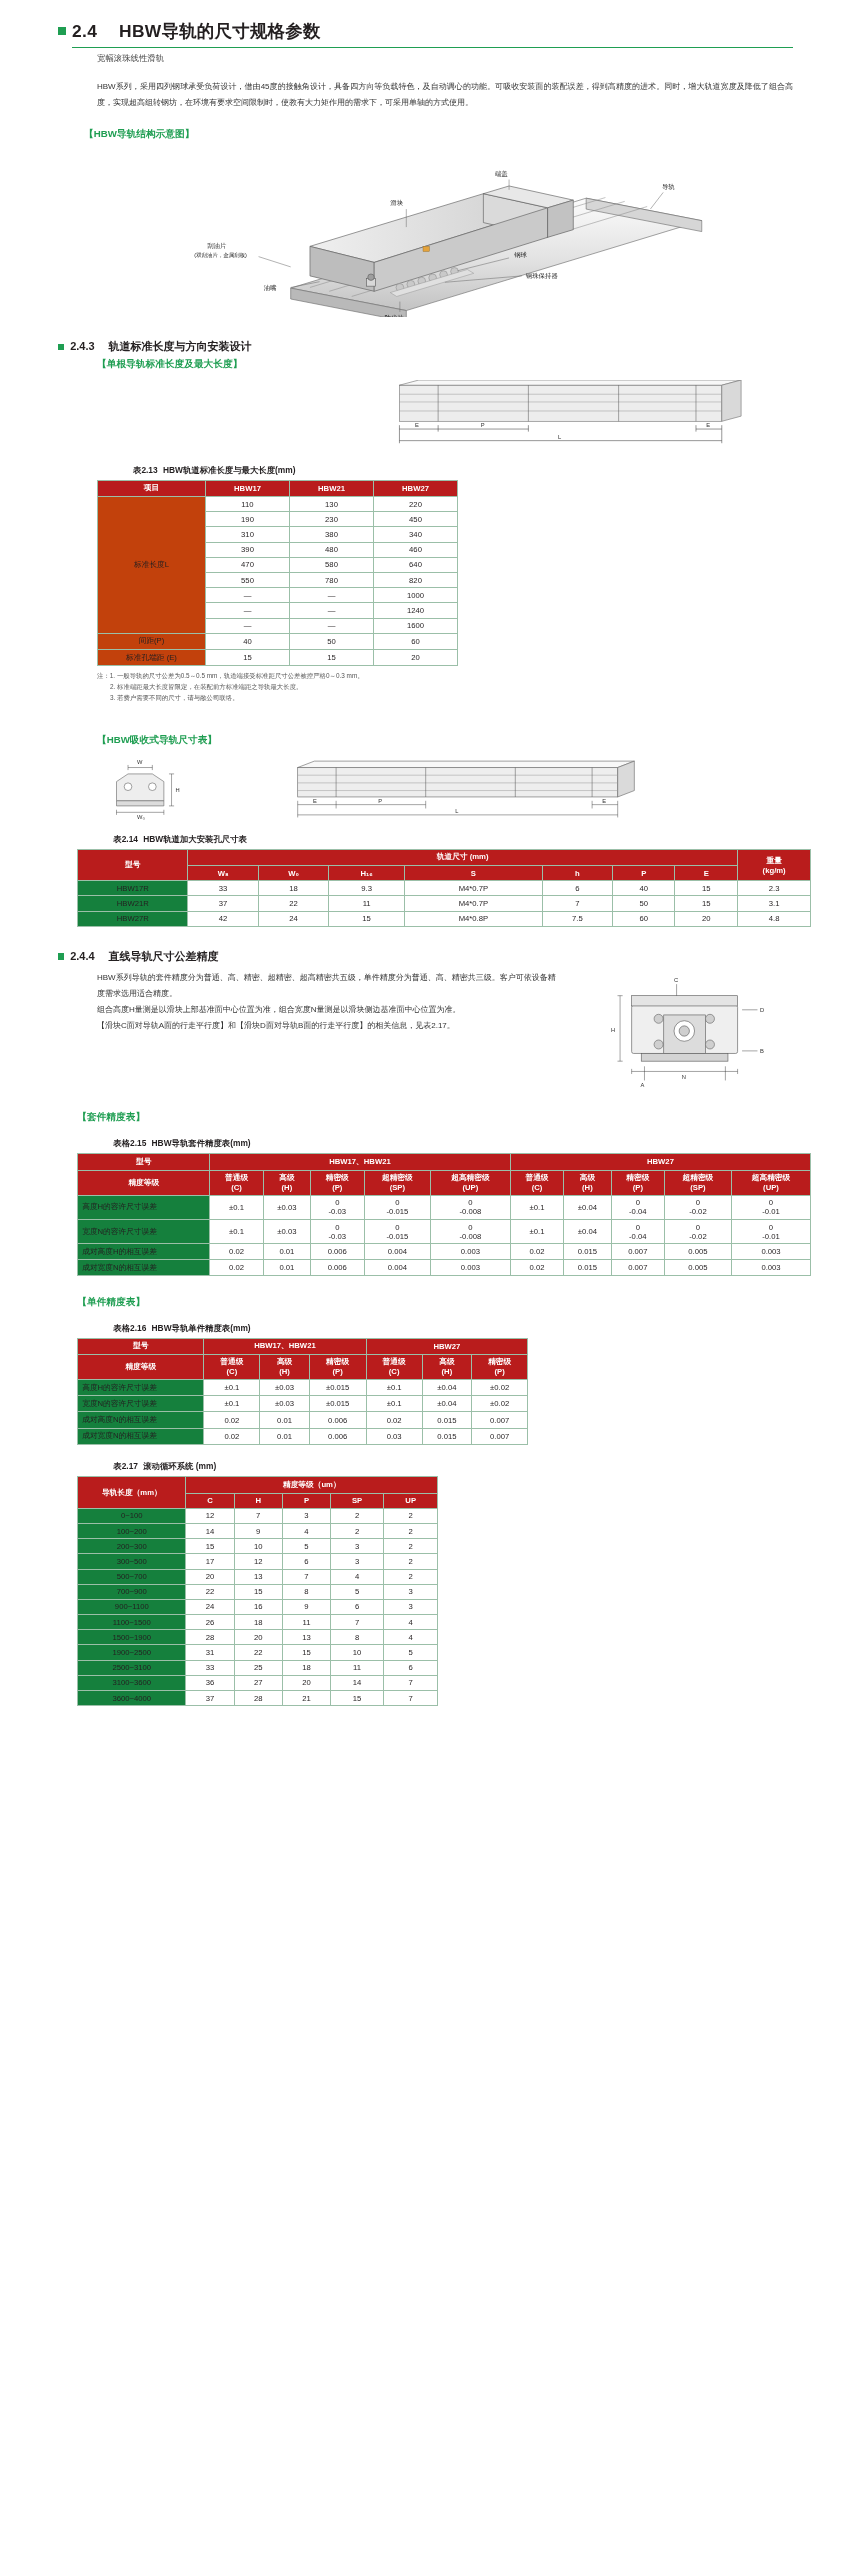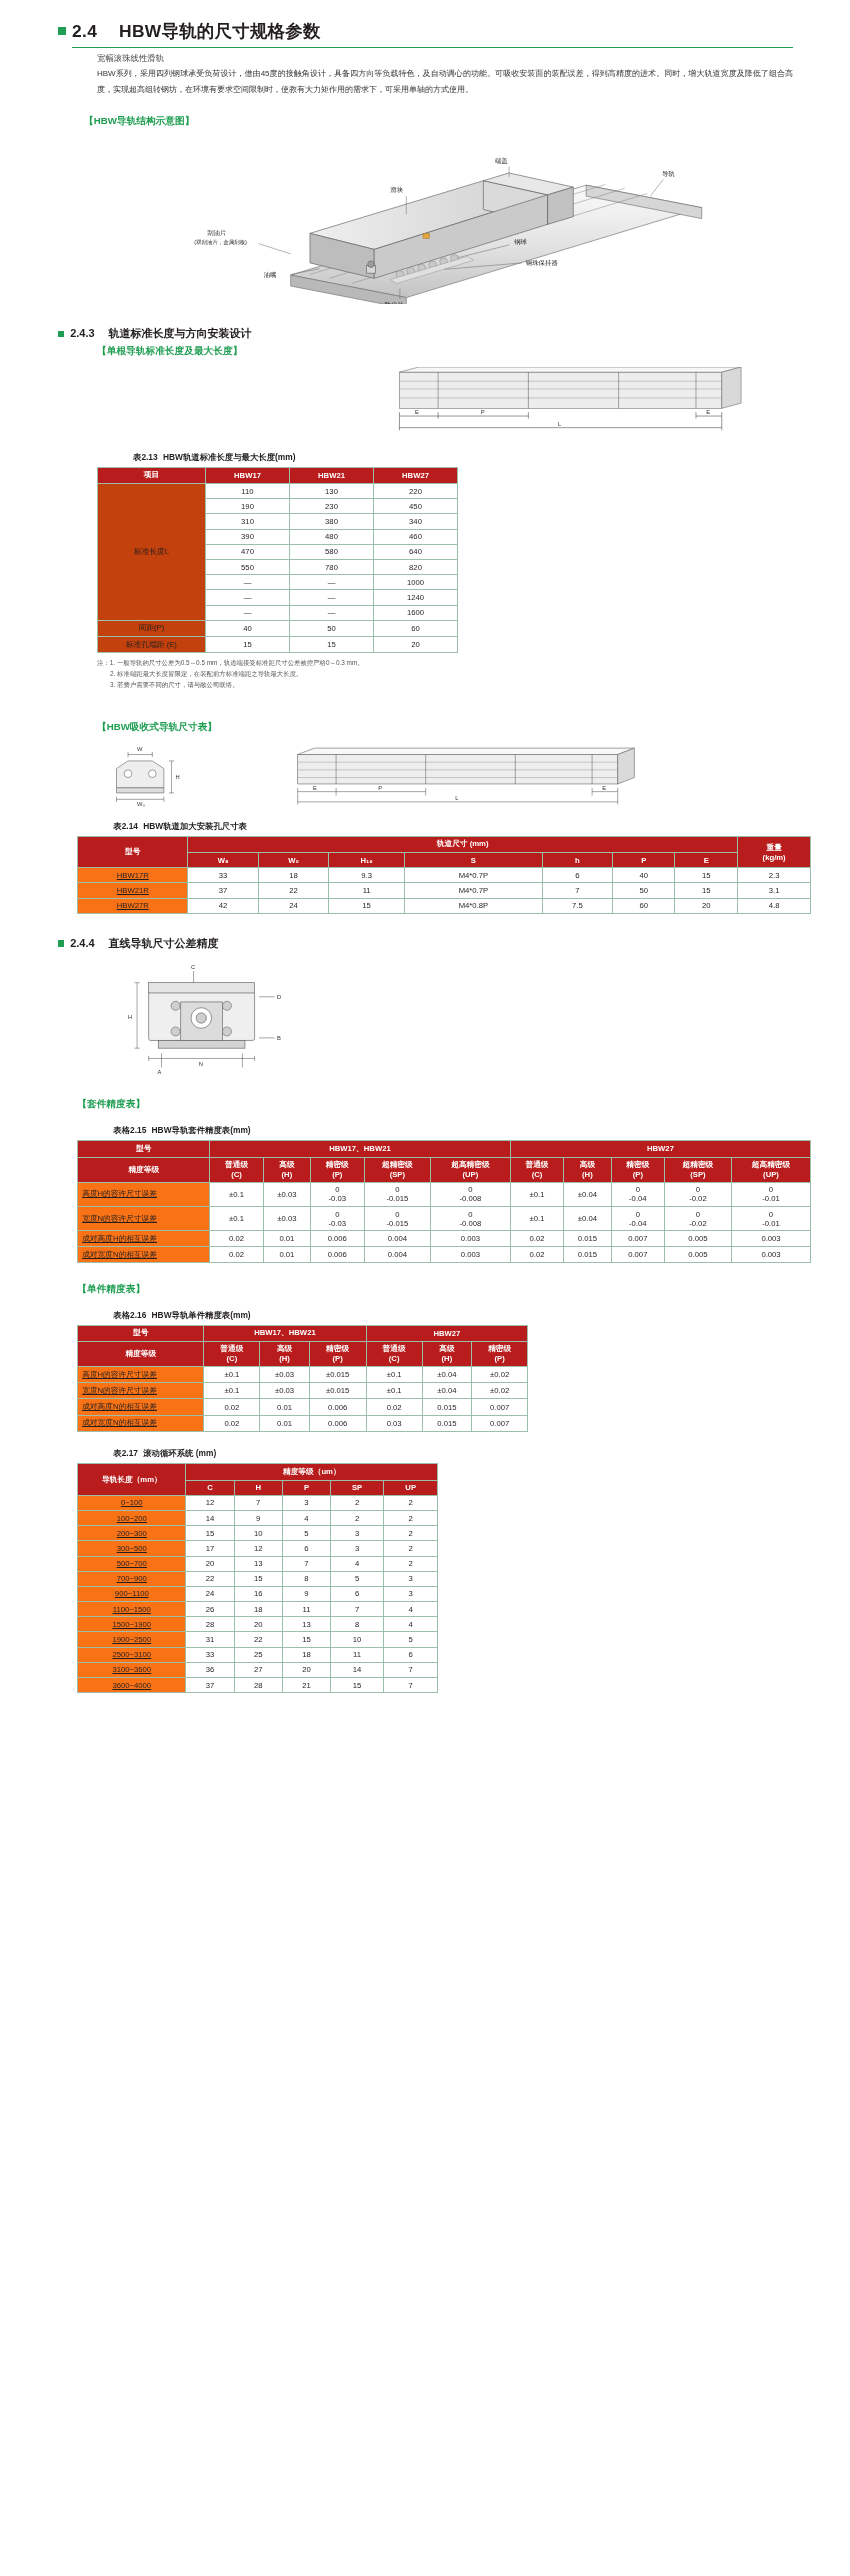--- a/index.html
+++ b/index.html
@@ -19,21 +19,21 @@
   }
   .h1 { font-size: 17.4px; font-weight: bold; letter-spacing: 0.3px; }
   .h1-rule { border-bottom: 1.3px solid #1f9e52; margin: 3.9px 0 2.6px 0; }
   .sub-caption { font-size: 8.4px; color:#444; margin: 2.6px 0 0 39px; }
 
   .h2-row { display:flex; align-items:flex-start; gap:5.8px; margin-top: 22px; }
   .h2-bullet { width:6.4px; height:6.4px; background:#1f9e52; margin-top:4.5px; flex:0 0 auto; }
   .h2 { font-size: 11px; font-weight: bold; }
 
   .body-text {
-    font-size: 8px; line-height: 2.0; color:#333; margin-left: 39px; margin-top: 2px;
+    font-size: 8px; line-height: 2.0; color:#333; margin-left: 39px; margin-top: 15px;
     text-align: justify;
   }
 
   .green-box-title {
     display:inline-block; color:#1f9e52; font-weight:bold; font-size:9.7px;
     margin: 16.7px 0 0 26px;
   }
   .green-box-title.lvl3 { margin-left: 39px; }
 
   
@@ -43,21 +43,21 @@
   .bullet-list li { list-style: disc; }
 
   
   .tbl-caption { font-weight:bold; font-size: 8.4px; margin: 14px 0 3.9px 0; }
   .tbl-caption .num { margin-right: 5.2px; margin-left: 36px; }
 
   table { border-collapse: collapse; font-size: 7.7px; }
   table.grid td, table.grid th { border: 0.6px solid #9bbfa8; padding: 2.6px 3.9px; text-align:center; }
   thead th { background:#b91c1c; color:#fff; font-weight: bold; }
   .lightgreen { background: #c2410c; }
-  .vlightgreen { background: #f97316; text-decoration: underline; }
+  .vlightgreen { background: #15803d; }
 
   .notes { font-size: 6.4px; color:#555; line-height:1.7; margin-top:5.2px; }
 
   
   #t213 { width: 361px; margin-left: 39px; }
   #t213 td, #t213 th { height: 14px; }
   #t214 { width: 734px; margin-left: 19.3px;}
   #t215 { width: 734px; margin-left: 19.3px;}
   #t216 { width: 451px; margin-left: 19.3px;}
   #t217 { width: 361px; margin-left: 19.3px;}
@@ -433,20 +433,25 @@
   <div class="h2-row">
     <div class="h2-bullet"></div>
     <div class="h2">
       <span>2.4.4</span>
       <span style="display:inline-block;width:7.7px;"></span>
       <span>直线导轨尺寸公差精度</span>
     </div>
   </div>
 
   <div class="two-col" style="margin-top:6.4px;">
+    <div class="txt">
+      <div>HBW系列导轨的套件精度分为普通、高、精密、超精密、超高精密共五级，单件精度分为普通、高、精密共三级。客户可依设备精度需求选用适合精度。</div>
+      <div>组合高度H量测是以滑块上部基准面中心位置为准，组合宽度N量测是以滑块侧边基准面中心位置为准。</div>
+      <div>【滑块C面对导轨A面的行走平行度】和【滑块D面对导轨B面的行走平行度】的相关信息，见表2.17。</div>
+    </div>
     <div class="dia">
       <svg width="206" height="122" viewBox="0 0 320 190">
 
         <rect x="80" y="55" width="165" height="75" rx="3" fill="#efefef" stroke="#5f5f5f"></rect>
         <rect x="80" y="40" width="165" height="16" fill="#e4e4e4" stroke="#5f5f5f"></rect>
 
         <rect x="130" y="70" width="65" height="60" fill="#dcdcdc" stroke="#5f5f5f"></rect>
         <circle cx="162" cy="95" r="16" fill="#fff" stroke="#5f5f5f"></circle>
         <circle cx="162" cy="95" r="8" fill="#cfcfcf" stroke="#5f5f5f"></circle>
 

